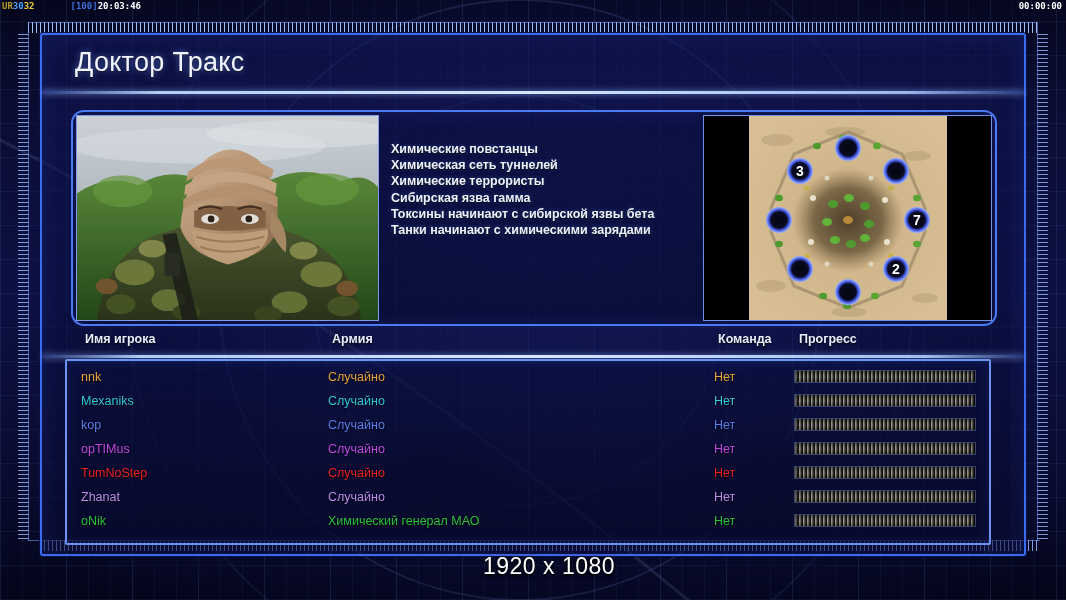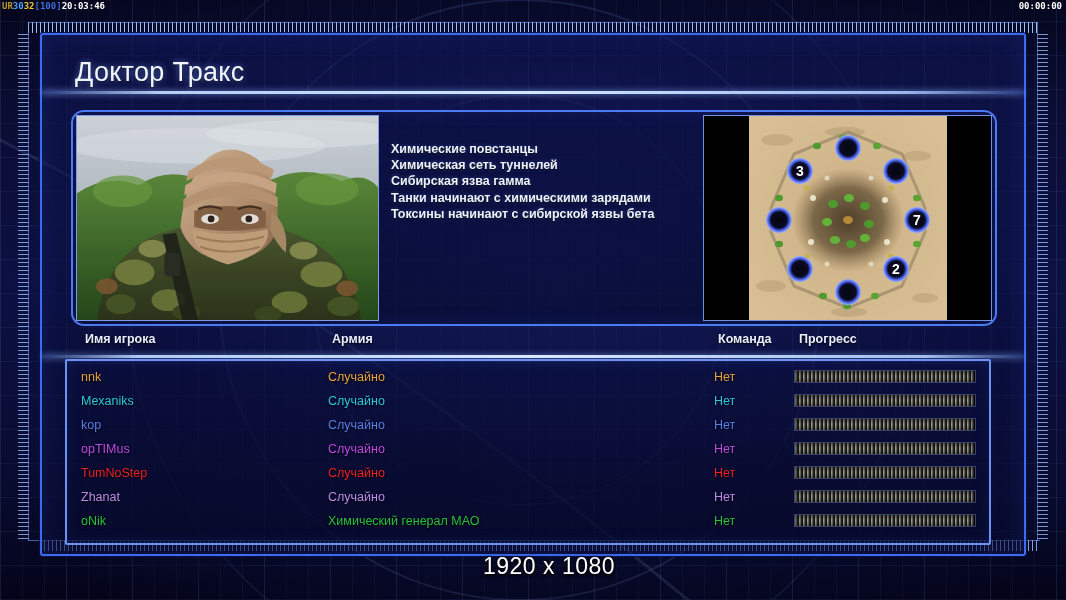--- a/index.html
+++ b/index.html
@@ -60,35 +60,35 @@
   .topbar {
     position:absolute; top:0; left:0; width:1066px; height:12px;
     font-family:"DejaVu Sans Mono", monospace; font-size:9px; line-height:12px;
     letter-spacing:0px; z-index:40;
   }
   .topbar .left { position:absolute; left:2px; top:0; white-space:nowrap; }
   .topbar .right { position:absolute; right:4px; top:0; color:#ffffff; font-weight:bold; }
   .tb-ur { color:#b89a2e; font-weight:bold; }
   .tb-n1 { color:#4aa3ff; font-weight:bold; }
   .tb-n2 { color:#e8c93a; font-weight:bold; }
-  .tb-br { color:#3f6fd8; font-weight:bold; }
+  .tb-br { color:#3f6fd8; font-weight:bold;padding-left:36px; }
   .tb-time { color:#ffffff; font-weight:bold; }
 
   
   .panel {
     position:absolute; left:40px; top:33px; width:986px; height:523px;
     border:2px solid #3b6cf0;
     border-radius:3px;
     background:linear-gradient(180deg, rgba(16,22,86,0.55) 0%, rgba(10,14,60,0.5) 60%, rgba(8,11,48,0.55) 100%);
     box-shadow:0 0 0 1px rgba(12,18,70,0.9), inset 0 0 26px rgba(40,70,190,0.22);
     z-index:20;
   }
 
   .title-zone {
-    position:absolute; left:0; top:12px; width:100%; height:57px;text-align:center;
+    position:absolute; left:0; top:2px; width:100%; height:57px;text-align:center;
   }
   .title-text {
     position:absolute; left:33px; top:10px;
     font-size:27px; color:#f2f5ff; font-weight:400;
     text-shadow:0 0 6px rgba(120,160,255,0.65), 0 1px 2px #000;
     letter-spacing:0.3px;
   }
   .title-sep {
     position:absolute; left:0; top:56px; width:100%; height:3px;
     background:linear-gradient(90deg, rgba(90,130,235,0.35) 0%, rgba(190,215,255,0.95) 12%, rgba(210,230,255,1) 50%, rgba(170,200,255,0.9) 88%, rgba(90,130,235,0.35) 100%);
@@ -315,23 +315,24 @@
           <path d="M124 132 Q 152 142 184 132" stroke="#a5825c" stroke-width="2" fill="none"></path>
 
           <path d="M196 96 Q 214 112 210 138 Q 200 128 194 114 Z" fill="#b08f68"></path>
           <rect x="0" y="0" width="303" height="206" fill="#0a1020" opacity="0.06"></rect>
         </svg>
       </div>
 
       <div class="desc">
         <div class="desc-line">Химические повстанцы</div>
         <div class="desc-line">Химическая сеть туннелей</div>
+        <div class="desc-line">Химические террористы</div>
         <div class="desc-line">Сибирская язва гамма</div>
+        <div class="desc-line">Токсины начинают с сибирской язвы бета</div>
         <div class="desc-line">Танки начинают с химическими зарядами</div>
-        <div class="desc-line">Токсины начинают с сибирской язвы бета</div>
       </div>
 
       <div class="minimap-wrap">
         <div class="minimap-inner">
           <svg viewBox="0 0 198 206" preserveAspectRatio="none">
             <defs>
               <radialGradient id="sand" cx="50%" cy="50%" r="62%">
                 <stop offset="0%" stop-color="#cbb083"></stop>
                 <stop offset="100%" stop-color="#d8bf95"></stop>
               </radialGradient>

